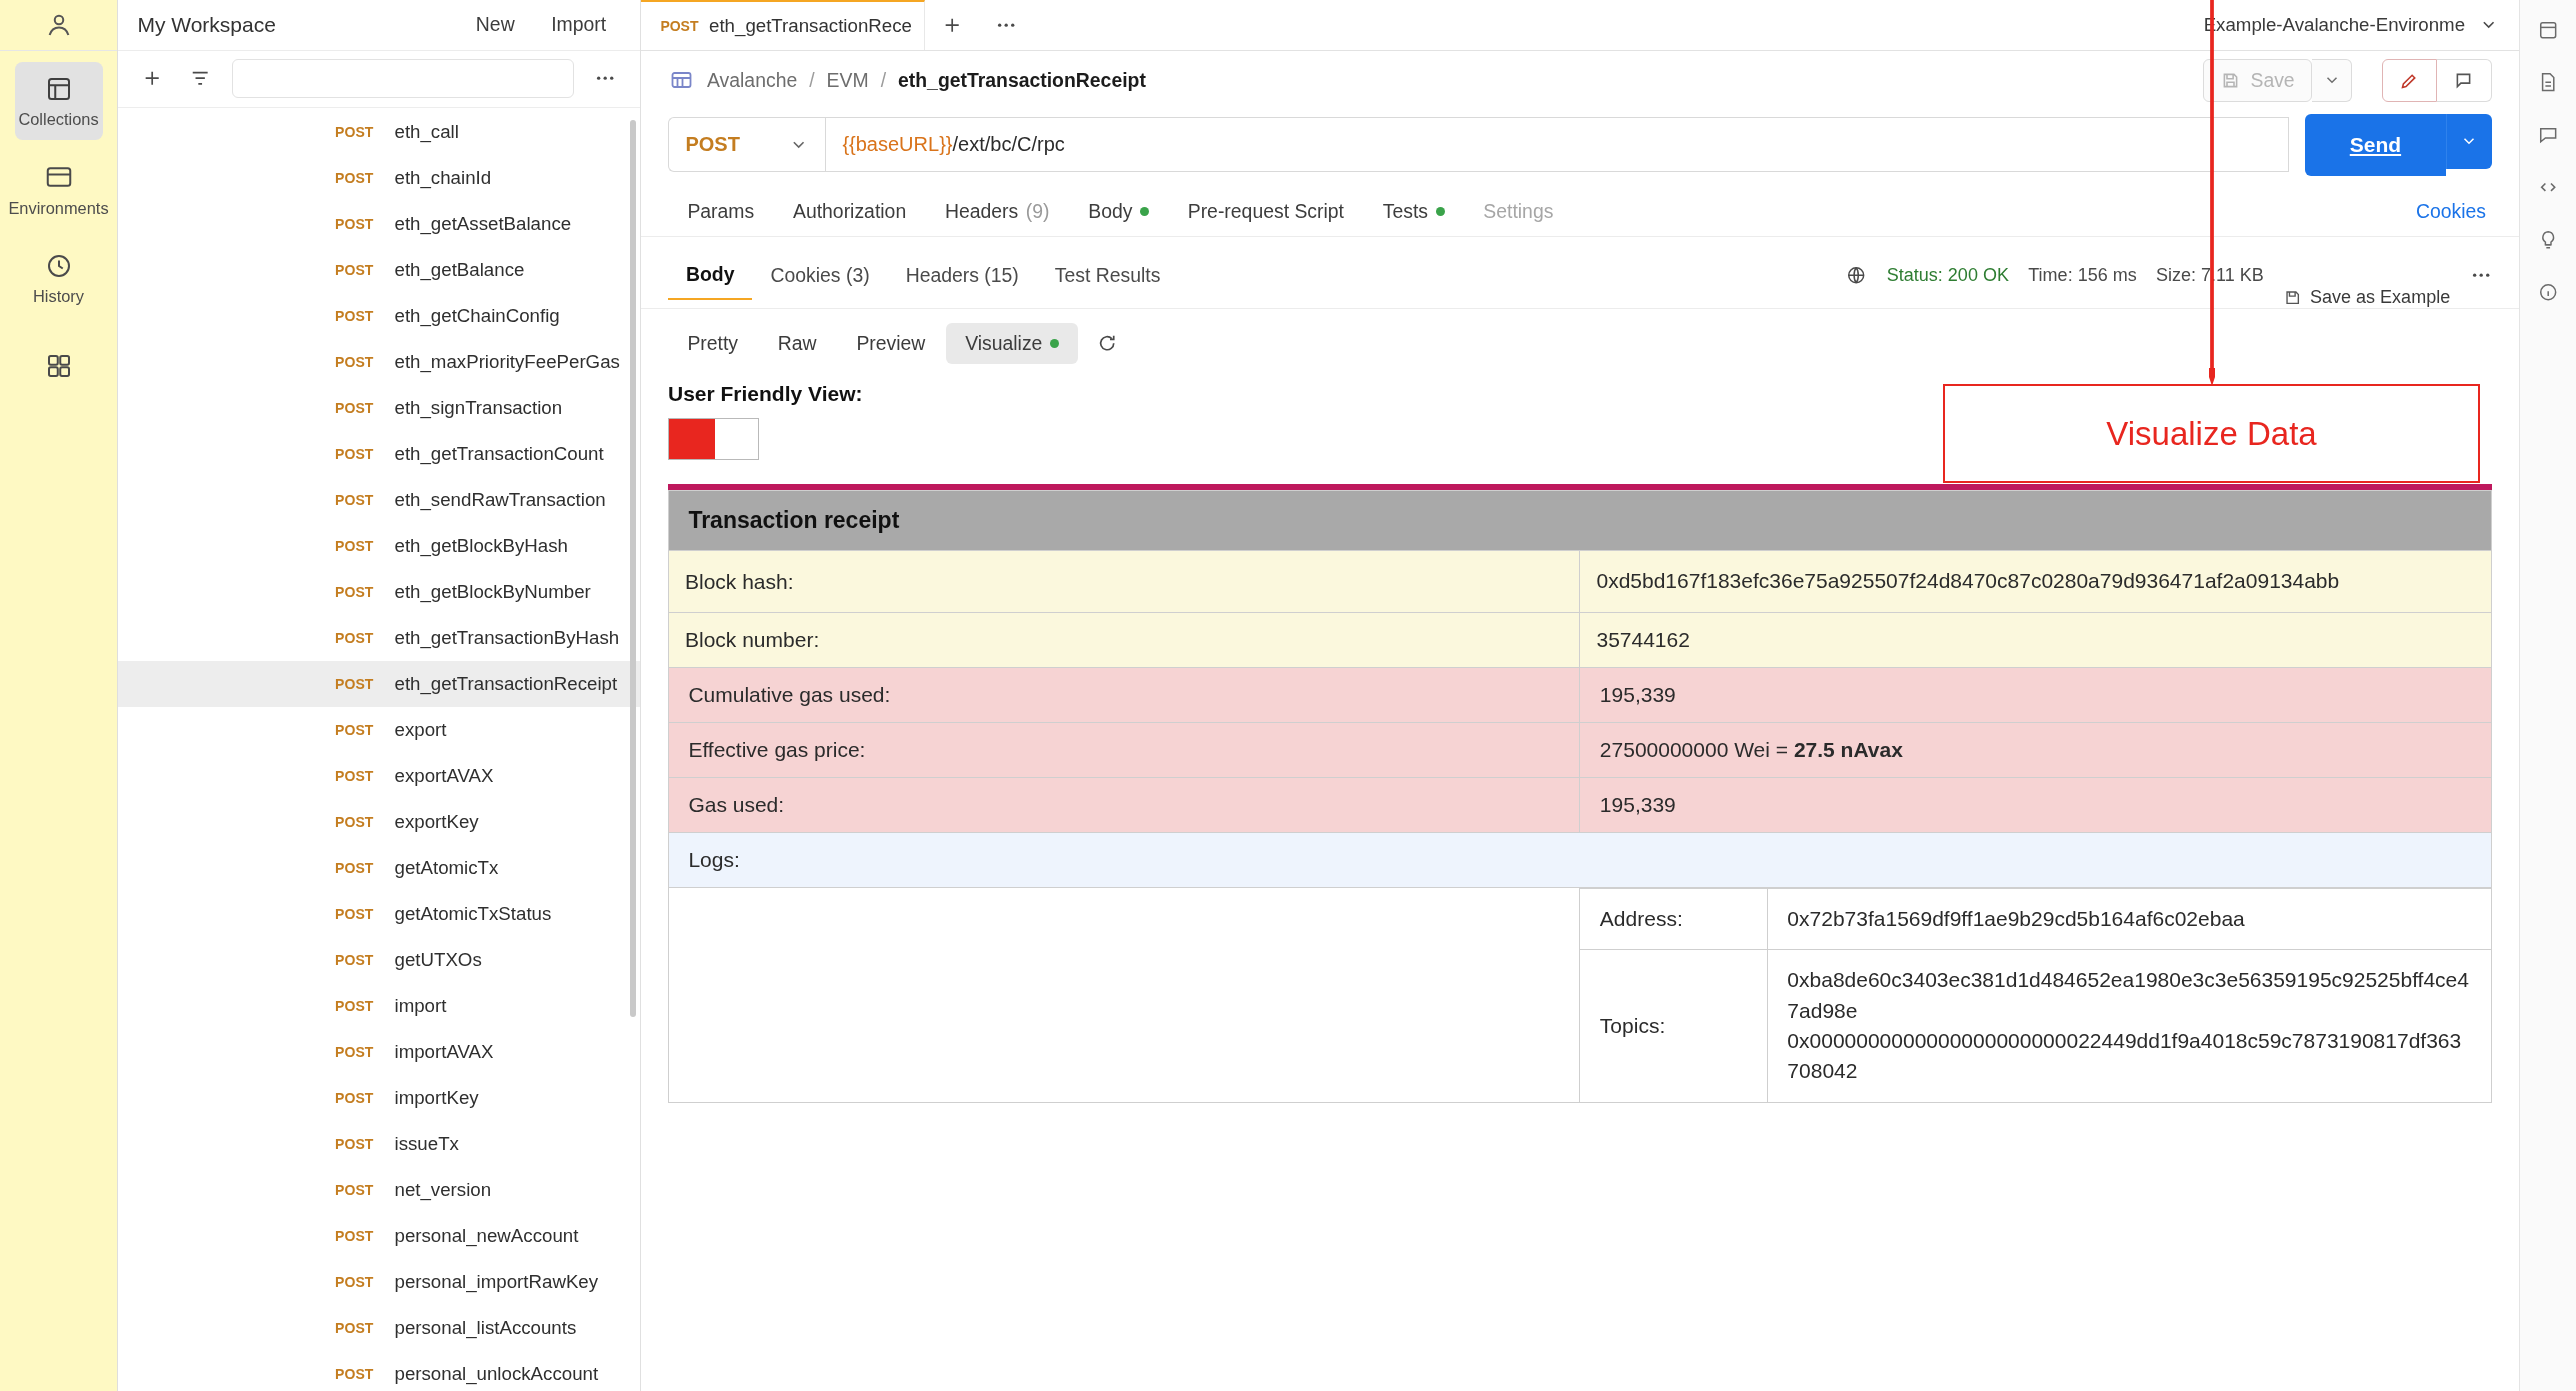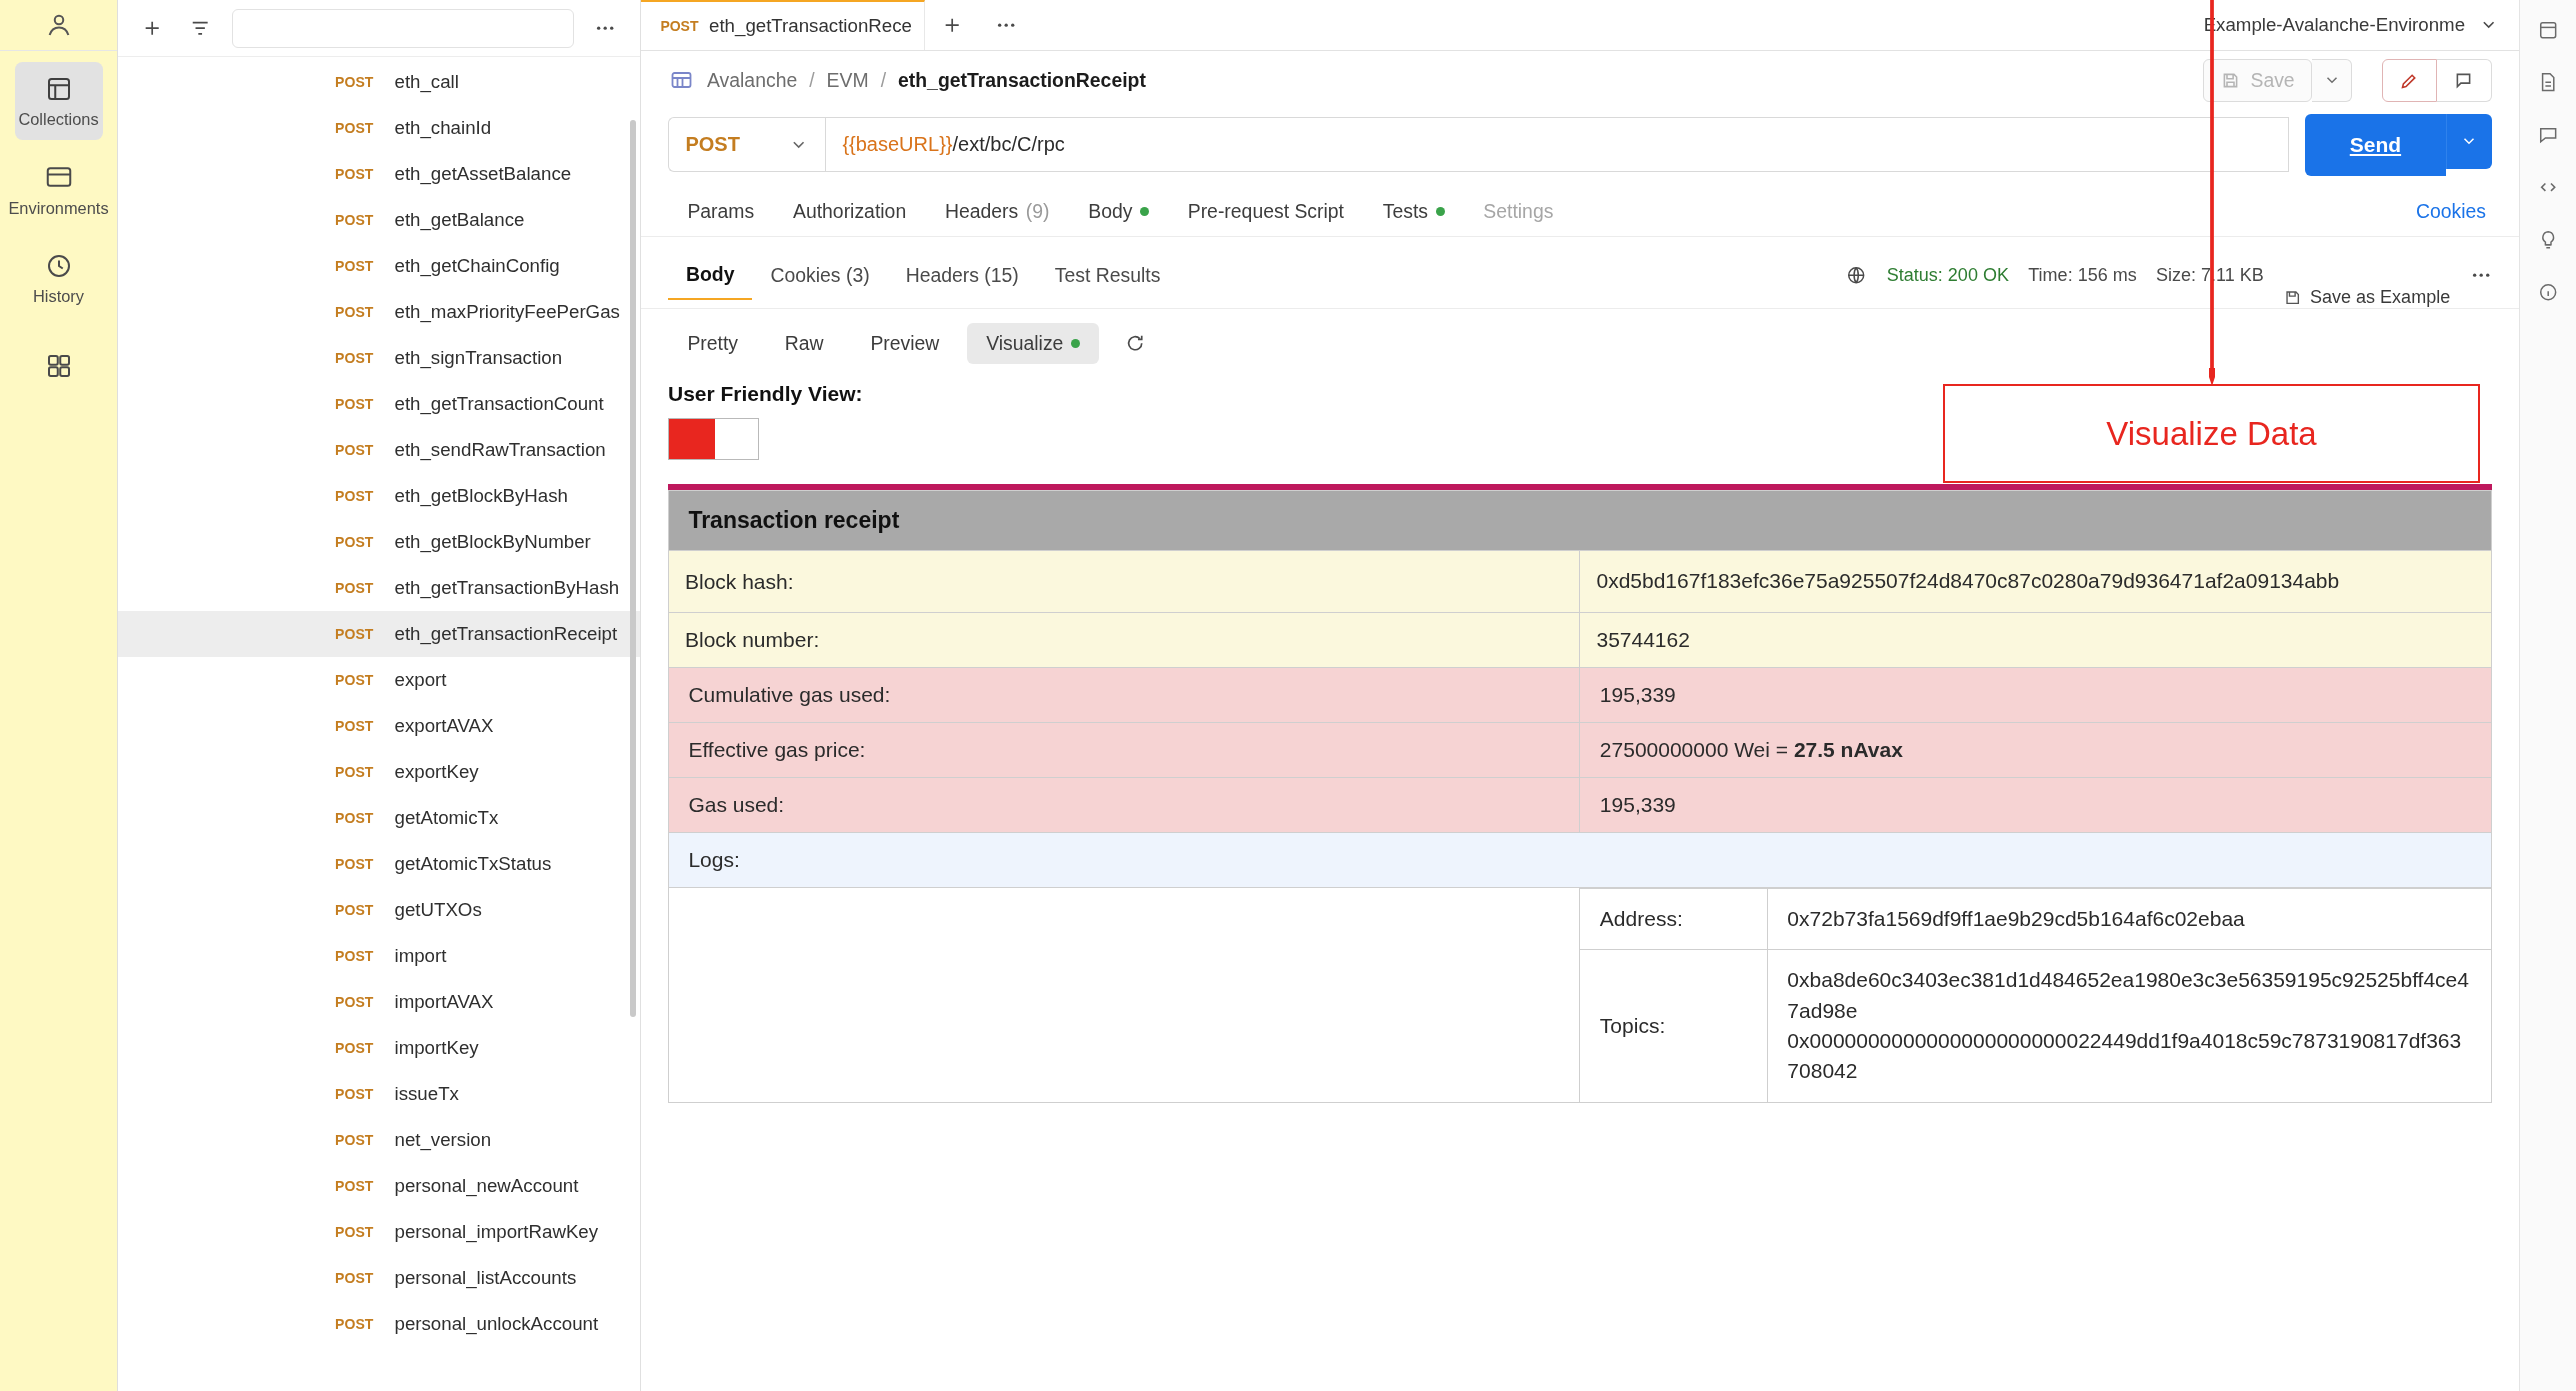--- a/index.html
+++ b/index.html
@@ -192,21 +192,21 @@
   .resp-tabs {
     display: flex; align-items: center; padding: 0 27px; margin-top: 6px;
     border-bottom: 0.7px solid #ececec;
   }
   .restab { padding: 12px 18px; font-size: 19.4px; color: #4a4a4a; }
   .restab.active { color: #111; border-bottom: 2.2px solid #f5a623; font-weight: bold; }
   .resp-meta { margin-left: auto; display: flex; align-items: center; gap: 19.4px; font-size: 18px; color: #4a4a4a; }
   .resp-meta .ok { color: #2e7d32; }
   .resp-meta .save-ex { display: flex; align-items: center; gap: 7.5px; color: #3a3a3a; margin-top: 44px; }
 
-  .view-row { display: flex; align-items: center; gap: 8px; padding: 0 27px; margin-top: 13.5px; }
+  .view-row { display: flex; align-items: center; gap: 1px; padding: 0 27px; margin-top: 13.5px; }
   .seg {
     padding: 9px 19.4px; font-size: 19.4px; color: #3c3c3c; border-radius: 6px;
     display: flex; align-items: center; gap: 7.5px;
   }
   .seg.active { background: #e9e9e9; font-weight: normal; }
   .refresh-ic { margin-left: 16.4px; color: #4a4a4a; font-size: 21px; }
 
   .viz-area { padding: 0 27px; margin-top: 18px; position: relative; }
   .ufv-title { font-size: 21px; font-weight: bold; color: #111; }
   .flag {
@@ -299,20 +299,27 @@
             <rect x="4" y="4" width="7" height="7" rx="1.4"></rect>
               <rect x="13" y="4" width="7" height="7" rx="1.4"></rect>
             <rect x="4" y="13" width="7" height="7" rx="1.4"></rect>
               <rect x="13" y="13" width="7" height="7" rx="1.4"></rect>
           </svg>
         </span>
       </div>
     </div>
 
     <div class="sidebar">
+      <div class="ws-header">
+        <span class="ws-title">My Workspace</span>
+        <div class="ws-actions">
+          <button class="btn-plain">New</button>
+          <button class="btn-plain">Import</button>
+        </div>
+      </div>
 
       <div class="sb-toolbar">
         <div class="icon-btn">
           <svg width="22.4" height="22.4" viewBox="0 0 24 24" fill="none" stroke="#4a4a4a" stroke-width="1.8">
               <path d="M12 5v14M5 12h14"></path>
             </svg>
         </div>
         <div class="icon-btn">
           <svg width="22.4" height="22.4" viewBox="0 0 24 24" fill="none" stroke="#4a4a4a" stroke-width="1.8">
               <path d="M4 6h16M7 12h10M10 18h4"></path>

